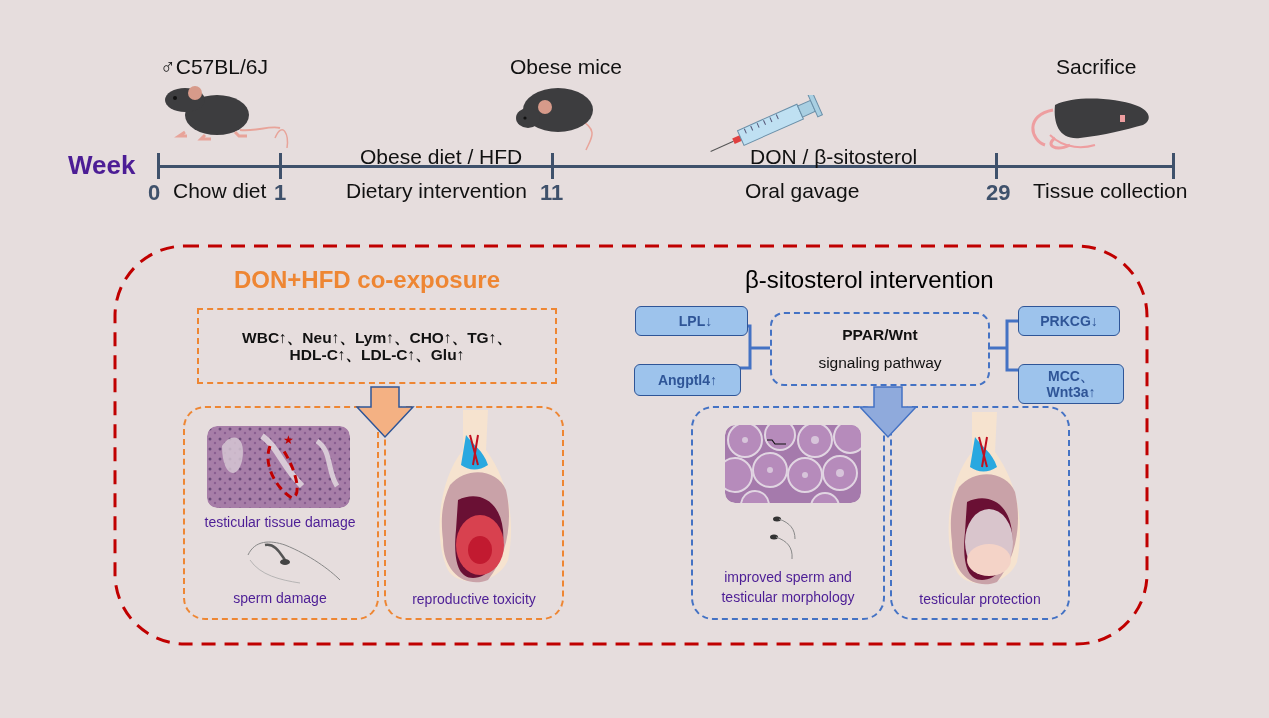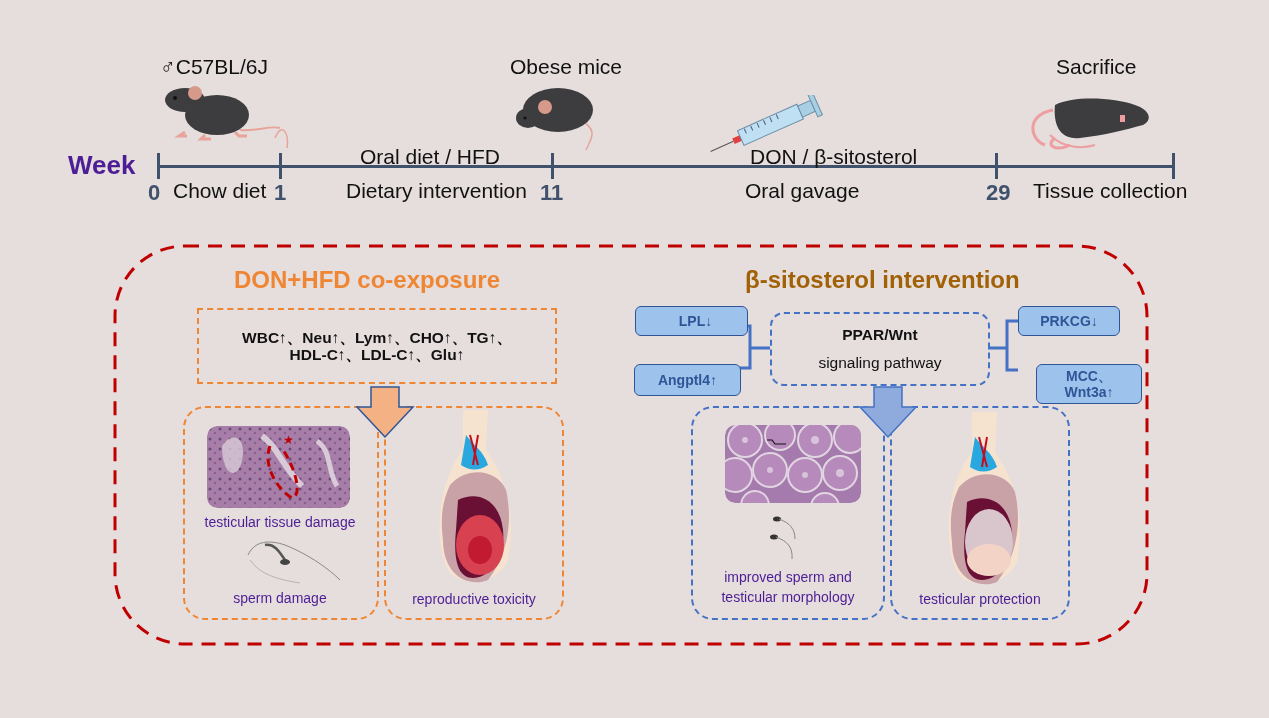--- a/index.html
+++ b/index.html
@@ -8,21 +8,21 @@
     font-family:"Liberation Sans", sans-serif; color:#111;
   }
   .abs { position:absolute; }
   .bold { font-weight:bold; }
   .tl-label { font-size:21px; font-weight:normal; color:#111; text-align:center; white-space:nowrap; }
   .tl-num { font-size:22px; font-weight:bold; color:#3f516b; }
   .week { font-size:26px; font-weight:bold; color:#4c1d95; }
   .tick { position:absolute; width:3px; background:#3f516b; }
   .axis { position:absolute; height:3px; background:#3f516b; }
   .title-orange { font-size:24px; font-weight:bold; color:#ee8633; white-space:nowrap; }
-  .title-blue { font-size:24px; font-weight:bold; color:#a16207; white-space:nowrap; }
+  .title-blue { font-size:24px; font-weight:normal; color:#000000; white-space:nowrap; }
   .dash-orange { border:2px dashed #ee8633; border-radius:22px; position:absolute; }
   .dash-blue { border:2px dashed #4472c4; border-radius:22px; position:absolute; }
   .gene {
     position:absolute; background:#9dc3ec; border:1.5px solid #2f5597; border-radius:6px;
     color:#2f5597; font-weight:bold; font-size:14px; text-align:center;
     display:flex; align-items:center; justify-content:center; line-height:16px;
   }
   .caption { font-size:14px; color:#4c1d95; text-align:center; white-space:nowrap; }
   .histo {
     position:absolute; border-radius:10px; overflow:hidden;
@@ -46,21 +46,21 @@
   <div class="abs tl-num" style="left:540px;top:180px;">11</div>
   <div class="abs tl-num" style="left:986px;top:180px;">29</div>
 
   <div class="abs tl-label" style="left:173px;top:179px;">Chow diet</div>
   <div class="abs tl-label" style="left:346px;top:179px;">Dietary intervention</div>
   <div class="abs tl-label" style="left:745px;top:179px;">Oral gavage</div>
   <div class="abs tl-label" style="left:1033px;top:179px;">Tissue collection</div>
 
   <div class="abs tl-label" style="left:160px;top:55px;">♂C57BL/6J</div>
   <div class="abs tl-label" style="left:510px;top:55px;">Obese mice</div>
-  <div class="abs tl-label" style="left:360px;top:145px;">Oral diet / HFD</div>
+  <div class="abs tl-label" style="left:360px;top:145px;">Obese diet / HFD</div>
   <div class="abs tl-label" style="left:750px;top:145px;">DON / β-sitosterol</div>
   <div class="abs tl-label" style="left:1056px;top:55px;">Sacrifice</div>
 
   <svg class="abs" style="left:155px;top:80px;" width="140" height="70">
     <path d="M120,58 C128,40 134,55 132,68" stroke="#e8a49a" stroke-width="1.5" fill="none"></path>
     <path d="M85,50 C100,52 115,45 125,48" stroke="#e8a49a" stroke-width="2" fill="none"></path>
     <ellipse cx="62" cy="35" rx="32" ry="20" fill="#3d3d3f"></ellipse>
     <ellipse cx="30" cy="20" rx="20" ry="12" fill="#3d3d3f"></ellipse>
     <circle cx="40" cy="13" r="7" fill="#d79a8a"></circle>
     <circle cx="20" cy="18" r="2" fill="#111"></circle>
@@ -160,21 +160,21 @@
   <svg class="abs" style="left:0;top:0;" width="1269" height="718">
     <path d="M738,326 H750 V368 H738" stroke="#4472c4" stroke-width="3" fill="none"></path>
     <path d="M750,348 H770" stroke="#4472c4" stroke-width="3" fill="none"></path>
     <path d="M1018,321 H1007 V370 H1018" stroke="#4472c4" stroke-width="3" fill="none"></path>
     <path d="M988,348 H1007" stroke="#4472c4" stroke-width="3" fill="none"></path>
   </svg>
 
   <div class="gene" style="left:635px;top:306px;width:103px;height:28px;padding-left:8px;">LPL↓</div>
   <div class="gene" style="left:634px;top:364px;width:105px;height:30px;">Angptl4↑</div>
   <div class="gene" style="left:1018px;top:306px;width:100px;height:28px;">PRKCG↓</div>
-  <div class="gene" style="left:1018px;top:364px;width:104px;height:38px;flex-direction:column;margin-left:18px;">
+  <div class="gene" style="left:1018px;top:364px;width:104px;height:38px;flex-direction:column;">
     <span>MCC、</span>
     <span>Wnt3a↑</span>
   </div>
 
   <div class="dash-blue" style="left:770px;top:312px;width:216px;height:70px;border-radius:14px;"></div>
   <div class="abs bold" style="left:770px;top:326px;width:220px;text-align:center;font-size:15.5px;">PPAR/Wnt</div>
   <div class="abs" style="left:770px;top:354px;width:220px;text-align:center;font-size:15.5px;">signaling pathway</div>
 
   <div class="dash-blue" style="left:691px;top:406px;width:190px;height:210px;"></div>
   <div class="dash-blue" style="left:890px;top:406px;width:176px;height:210px;"></div>

